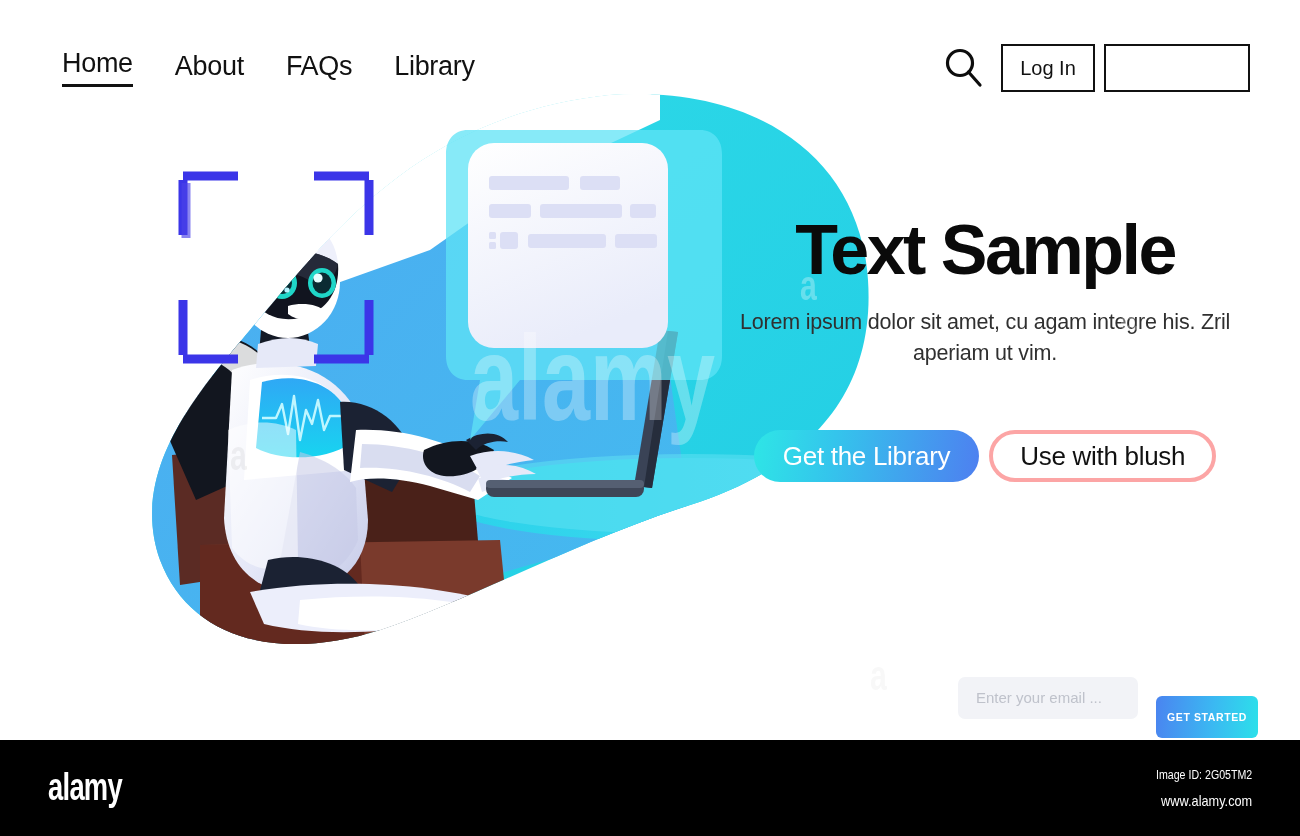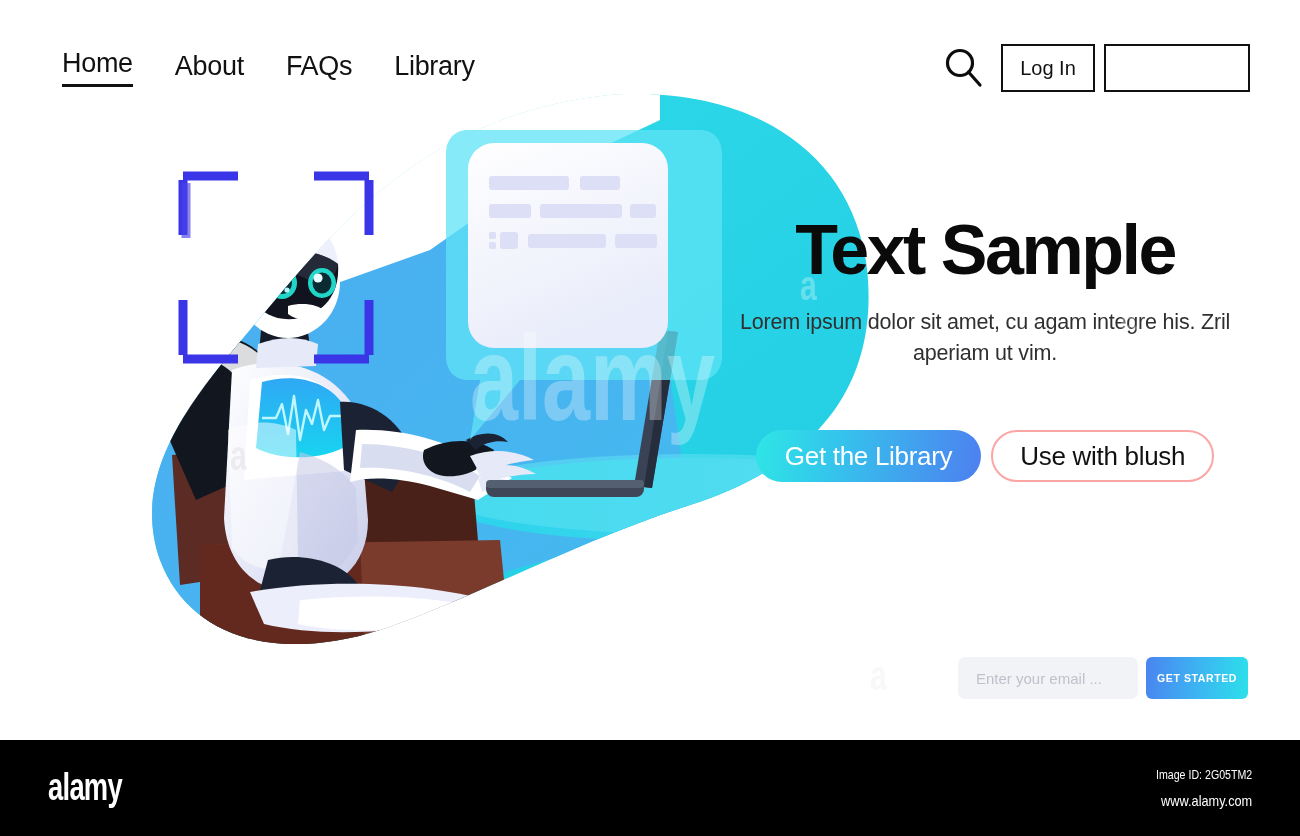--- a/index.html
+++ b/index.html
@@ -25,32 +25,32 @@
 
   
   .hero { position:absolute; left:700px; top:215px; width:570px; z-index:30; text-align:center; }
   .hero-title { font-size:70px; font-weight:bold; color:#0a0a0a; letter-spacing:-2.5px; line-height:1.0; }
   .hero-sub { margin-top:22px; font-size:21.5px; color:#303030; line-height:1.45; letter-spacing:-0.2px; }
 
   .cta-row { position:absolute; left:700px; top:430px; width:570px; z-index:30; display:flex; justify-content:center; gap:10px; }
   .btn-primary { height:52px; padding:0 29px; border-radius:26px; border:none; cursor:pointer;
                  background:linear-gradient(100deg,#2ee6e6 0%,#34c5ec 35%,#4e7ff0 100%);
                  color:#ffffff; font-size:26px; display:flex; align-items:center; justify-content:center; letter-spacing:-0.3px; }
-  .btn-outline { height:52px; padding:0 27px; border-radius:26px; border:2px solid #fca5a5; background:#ffffff; cursor:pointer;
+  .btn-outline { height:52px; padding:0 27px; border-radius:26px; border:4px solid #fca5a5; background:#ffffff; cursor:pointer;
                  color:#111111; font-size:26px; display:flex; align-items:center; justify-content:center; letter-spacing:-0.3px; }
 
   
-  .signup { position:absolute; left:958px; top:657px; display:flex; align-items:center; gap:8px; z-index:30; }
+  .signup { position:absolute; left:958px; top:657px; display:flex; align-items:center; gap:18px; z-index:30; }
   .email-input { width:180px; height:42px; border-radius:7px; border:none; background:#f2f3f7;
                  padding:0 18px; font-size:15px; color:#b9bcc6; font-family:"Liberation Sans", sans-serif; }
   .email-input::placeholder { color:#bfc2cb; }
   .btn-started { width:102px; height:42px; border-radius:6px; border:none; cursor:pointer;
                  background:linear-gradient(95deg,#4a84f0 0%,#3bb8f2 55%,#2ce0ea 100%);
                  color:#ffffff; font-size:10.5px; font-weight:bold; letter-spacing:0.6px;
-                 display:flex; align-items:center; justify-content:center; }
+                 display:flex; align-items:center; justify-content:center;margin-top:39px; }
 
   
   .footer { position:absolute; left:0; bottom:0; width:1300px; height:96px; background:#000000; z-index:60; }
   .alamy-logo { position:absolute; left:48px; top:26px; font-size:38px; font-weight:bold; color:#ffffff;
                 font-family:"Liberation Sans Narrow","Liberation Sans",sans-serif; transform:scaleX(0.72); transform-origin:left center; letter-spacing:-1px; }
   .footer-right { position:absolute; right:48px; top:28px; text-align:right; }
   .footer-id { font-size:12.5px; color:#ffffff; transform:scaleX(0.85); transform-origin:right center; }
   .footer-url { margin-top:10px; font-size:15px; color:#ffffff; transform:scaleX(0.85); transform-origin:right center; }
 
   .watermark { position:absolute; inset:0; z-index:50; pointer-events:none; }

